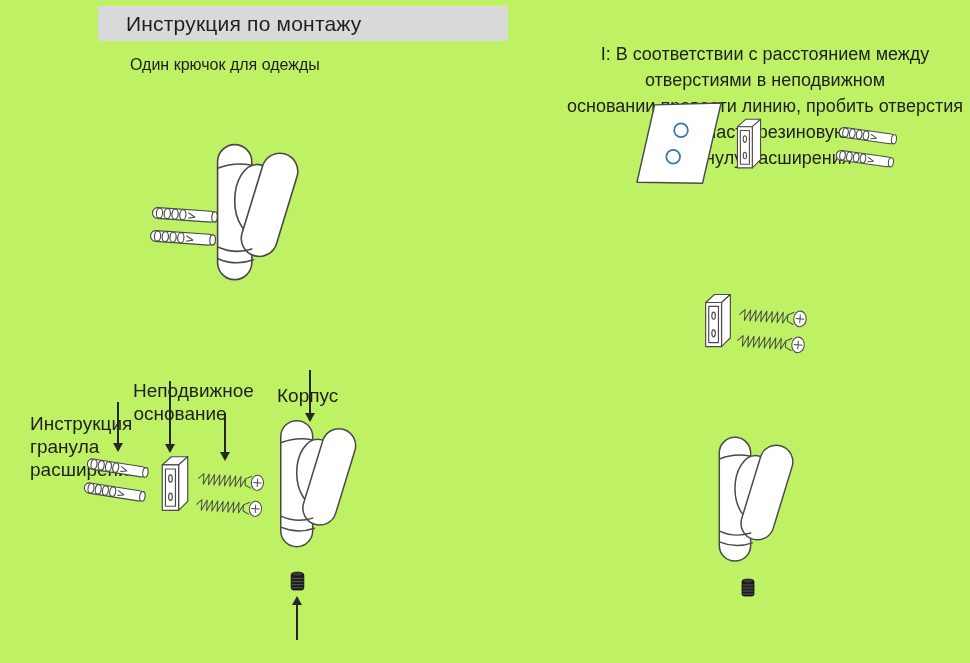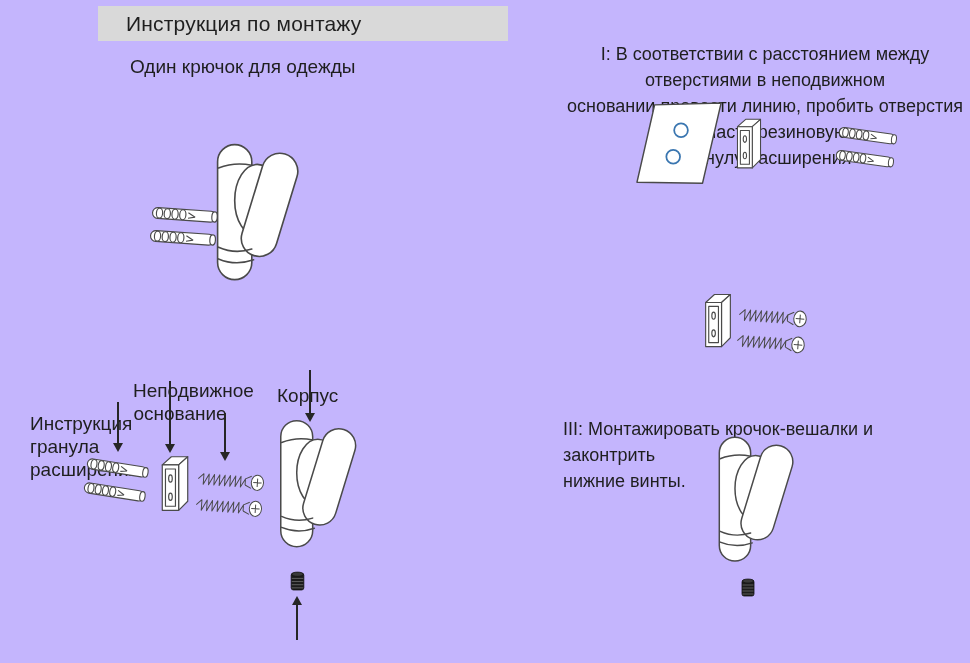--- a/index.html
+++ b/index.html
@@ -5,33 +5,33 @@
   :root{
     --header_bg:#d9d9d9;
     --text:#1f1f1f;
     --line:#4a4a4a;
     --arrow:#262626;
     --hole_ring:#3a76b0;
     --grub_fill:#1c1c1c;
   }
   html,body{margin:0;padding:0;background:#fff;}
   .page{
-    position:relative;width:970px;height:663px;background:#c4b5fd;
+    position:relative;width:970px;height:663px;background:#bef264;
     font-family:"Liberation Sans", sans-serif;color:var(--text);
     overflow:hidden;
   }
   .abs{position:absolute;}
   .header-bar{
     left:98px;top:6px;width:410px;height:35px;
     background:var(--header_bg);
     display:flex;align-items:center;
     padding-left:28px;box-sizing:border-box;
     font-size:21px;letter-spacing:0.2px;
   }
-  .subtitle{left:130px;top:56px;font-size:19px;text-align:right;}
+  .subtitle{left:130px;top:56px;font-size:16px;text-align:right;}
   .lbl{font-size:19px;line-height:1.2;white-space:pre-line;margin-top:36px;}
   .lbl.center{text-align:center;}
   .step-text{font-size:18px;line-height:1.45;white-space:pre-line;margin-top:28px;}
   .step-text.center{text-align:center;}
   .arrow-down,.arrow-up{position:absolute;display:flex;flex-direction:column;align-items:center;width:12px;}
   .shaft{width:1.6px;flex:1;background:var(--arrow);}
   .ahead-down{width:0;height:0;border-left:5px solid transparent;border-right:5px solid transparent;border-top:9px solid var(--arrow);}
   .ahead-up{width:0;height:0;border-left:5px solid transparent;border-right:5px solid transparent;border-bottom:9px solid var(--arrow);}
   svg.part{position:absolute;overflow:visible;}
 </style>
@@ -177,22 +177,20 @@
   <svg class="part" style="left:703px;top:290px;width:30px;height:62px" viewBox="0 0 34 66">
       <use href="#g-channel"></use>
     </svg>
   <svg class="part" style="left:737px;top:302px;width:78px;height:25px;transform:rotate(4deg);transform-origin:left center" viewBox="0 0 100 28">
       <use href="#g-screw"></use>
     </svg>
   <svg class="part" style="left:735px;top:328px;width:78px;height:25px;transform:rotate(4deg);transform-origin:left center" viewBox="0 0 100 28">
       <use href="#g-screw"></use>
     </svg>
 
-  <div class="abs step-text" style="left:563px;top:388px;width:330px">III: Монтажировать крочок-вешалки и законтрить
-нижние винты.</div>
 
   <svg class="part" style="left:707px;top:434px;width:84px;height:132px" viewBox="0 0 100 160">
       <use href="#g-hook"></use>
     </svg>
   <svg class="part" style="left:741px;top:577px;width:14px;height:20px" viewBox="0 0 14 20">
       <use href="#g-grub"></use>
     </svg>
 
 </div>
 

